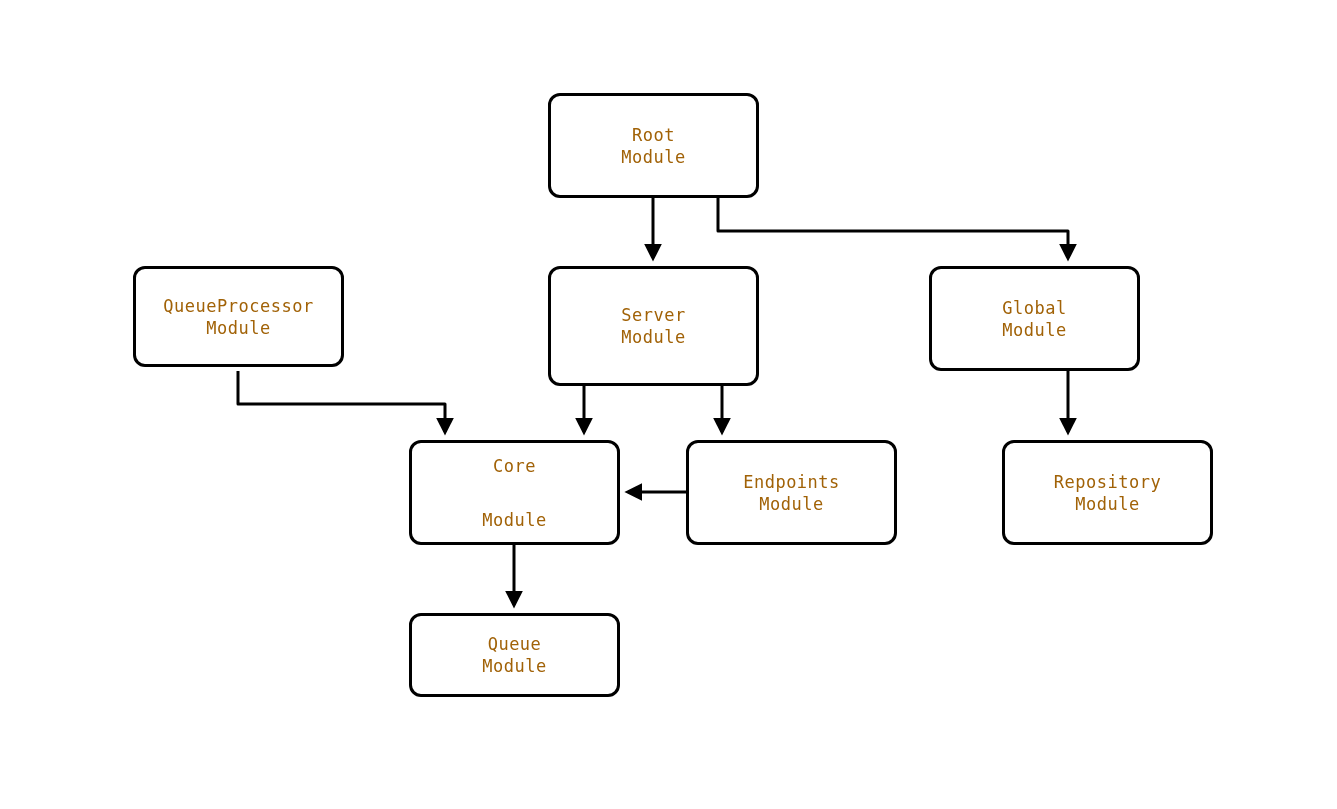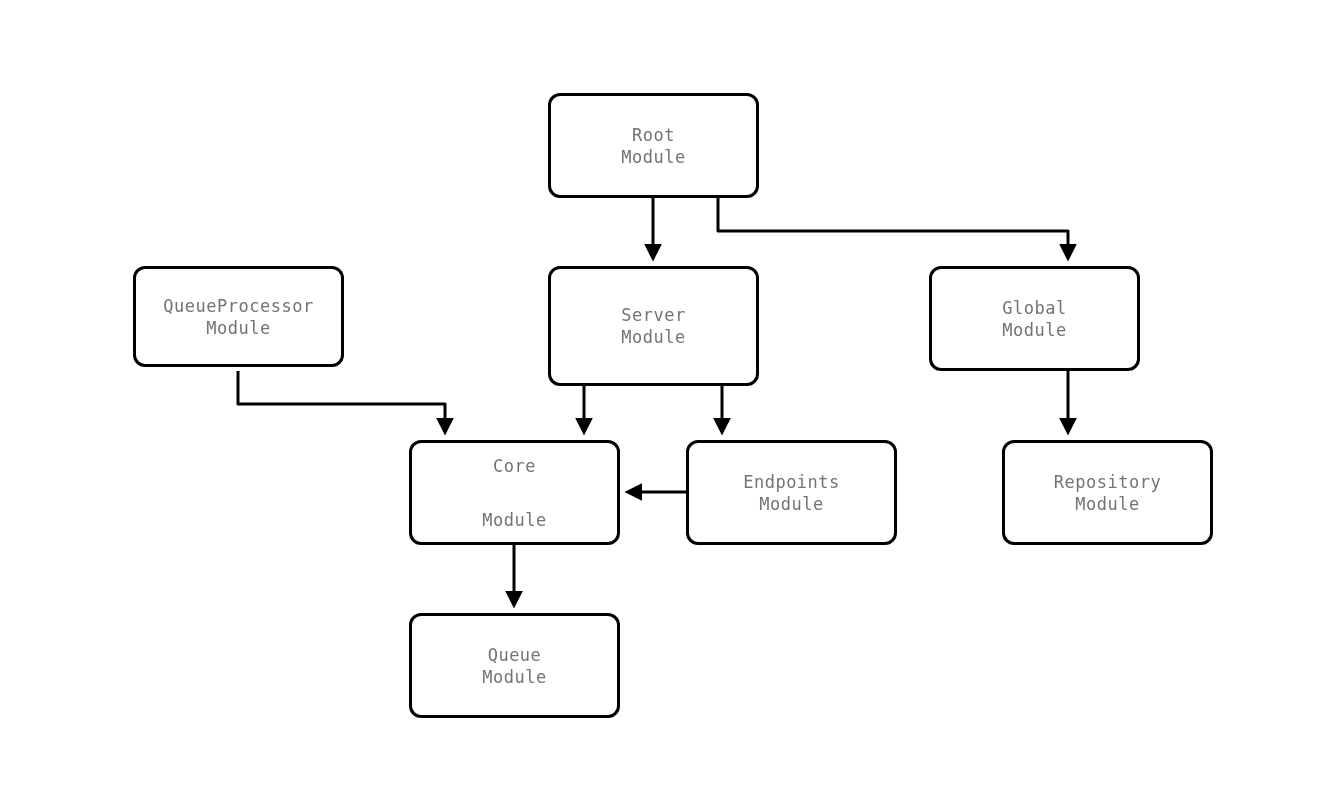--- a/index.html
+++ b/index.html
@@ -25,21 +25,21 @@
   .node {
     position: absolute;
     box-sizing: border-box;
     border: 3px solid #000000;
     border-radius: 12px;
     background: #ffffff;
     display: flex;
     flex-direction: column;
     align-items: center;
     justify-content: center;
-    color: #737373;
+    color: #a16207;
     font-family: "DejaVu Sans Mono", monospace;
     font-size: 17px;
     line-height: 22px;
     letter-spacing: 0.5px;
     text-align: center;
     z-index: 2;
   }
   .node .line1,
   .node .line2 {
     display: block;
@@ -103,18 +103,18 @@
   <div class="node" style="left:686px; top:440px; width:211px; height:105px;">
     <span class="line1">Endpoints</span>
     <span class="line2">Module</span>
   </div>
 
   <div class="node" style="left:963px; top:440px; width:211px; height:105px;margin-left:39px;">
     <span class="line1">Repository</span>
     <span class="line2">Module</span>
   </div>
 
-  <div class="node" style="left:409px; top:613px; width:211px; height:105px;">
+  <div class="node" style="left:409px; top:613px; width:211px; height:84px;">
     <span class="line1">Queue</span>
     <span class="line2">Module</span>
   </div>
 
 </div>
 
 </body></html>

